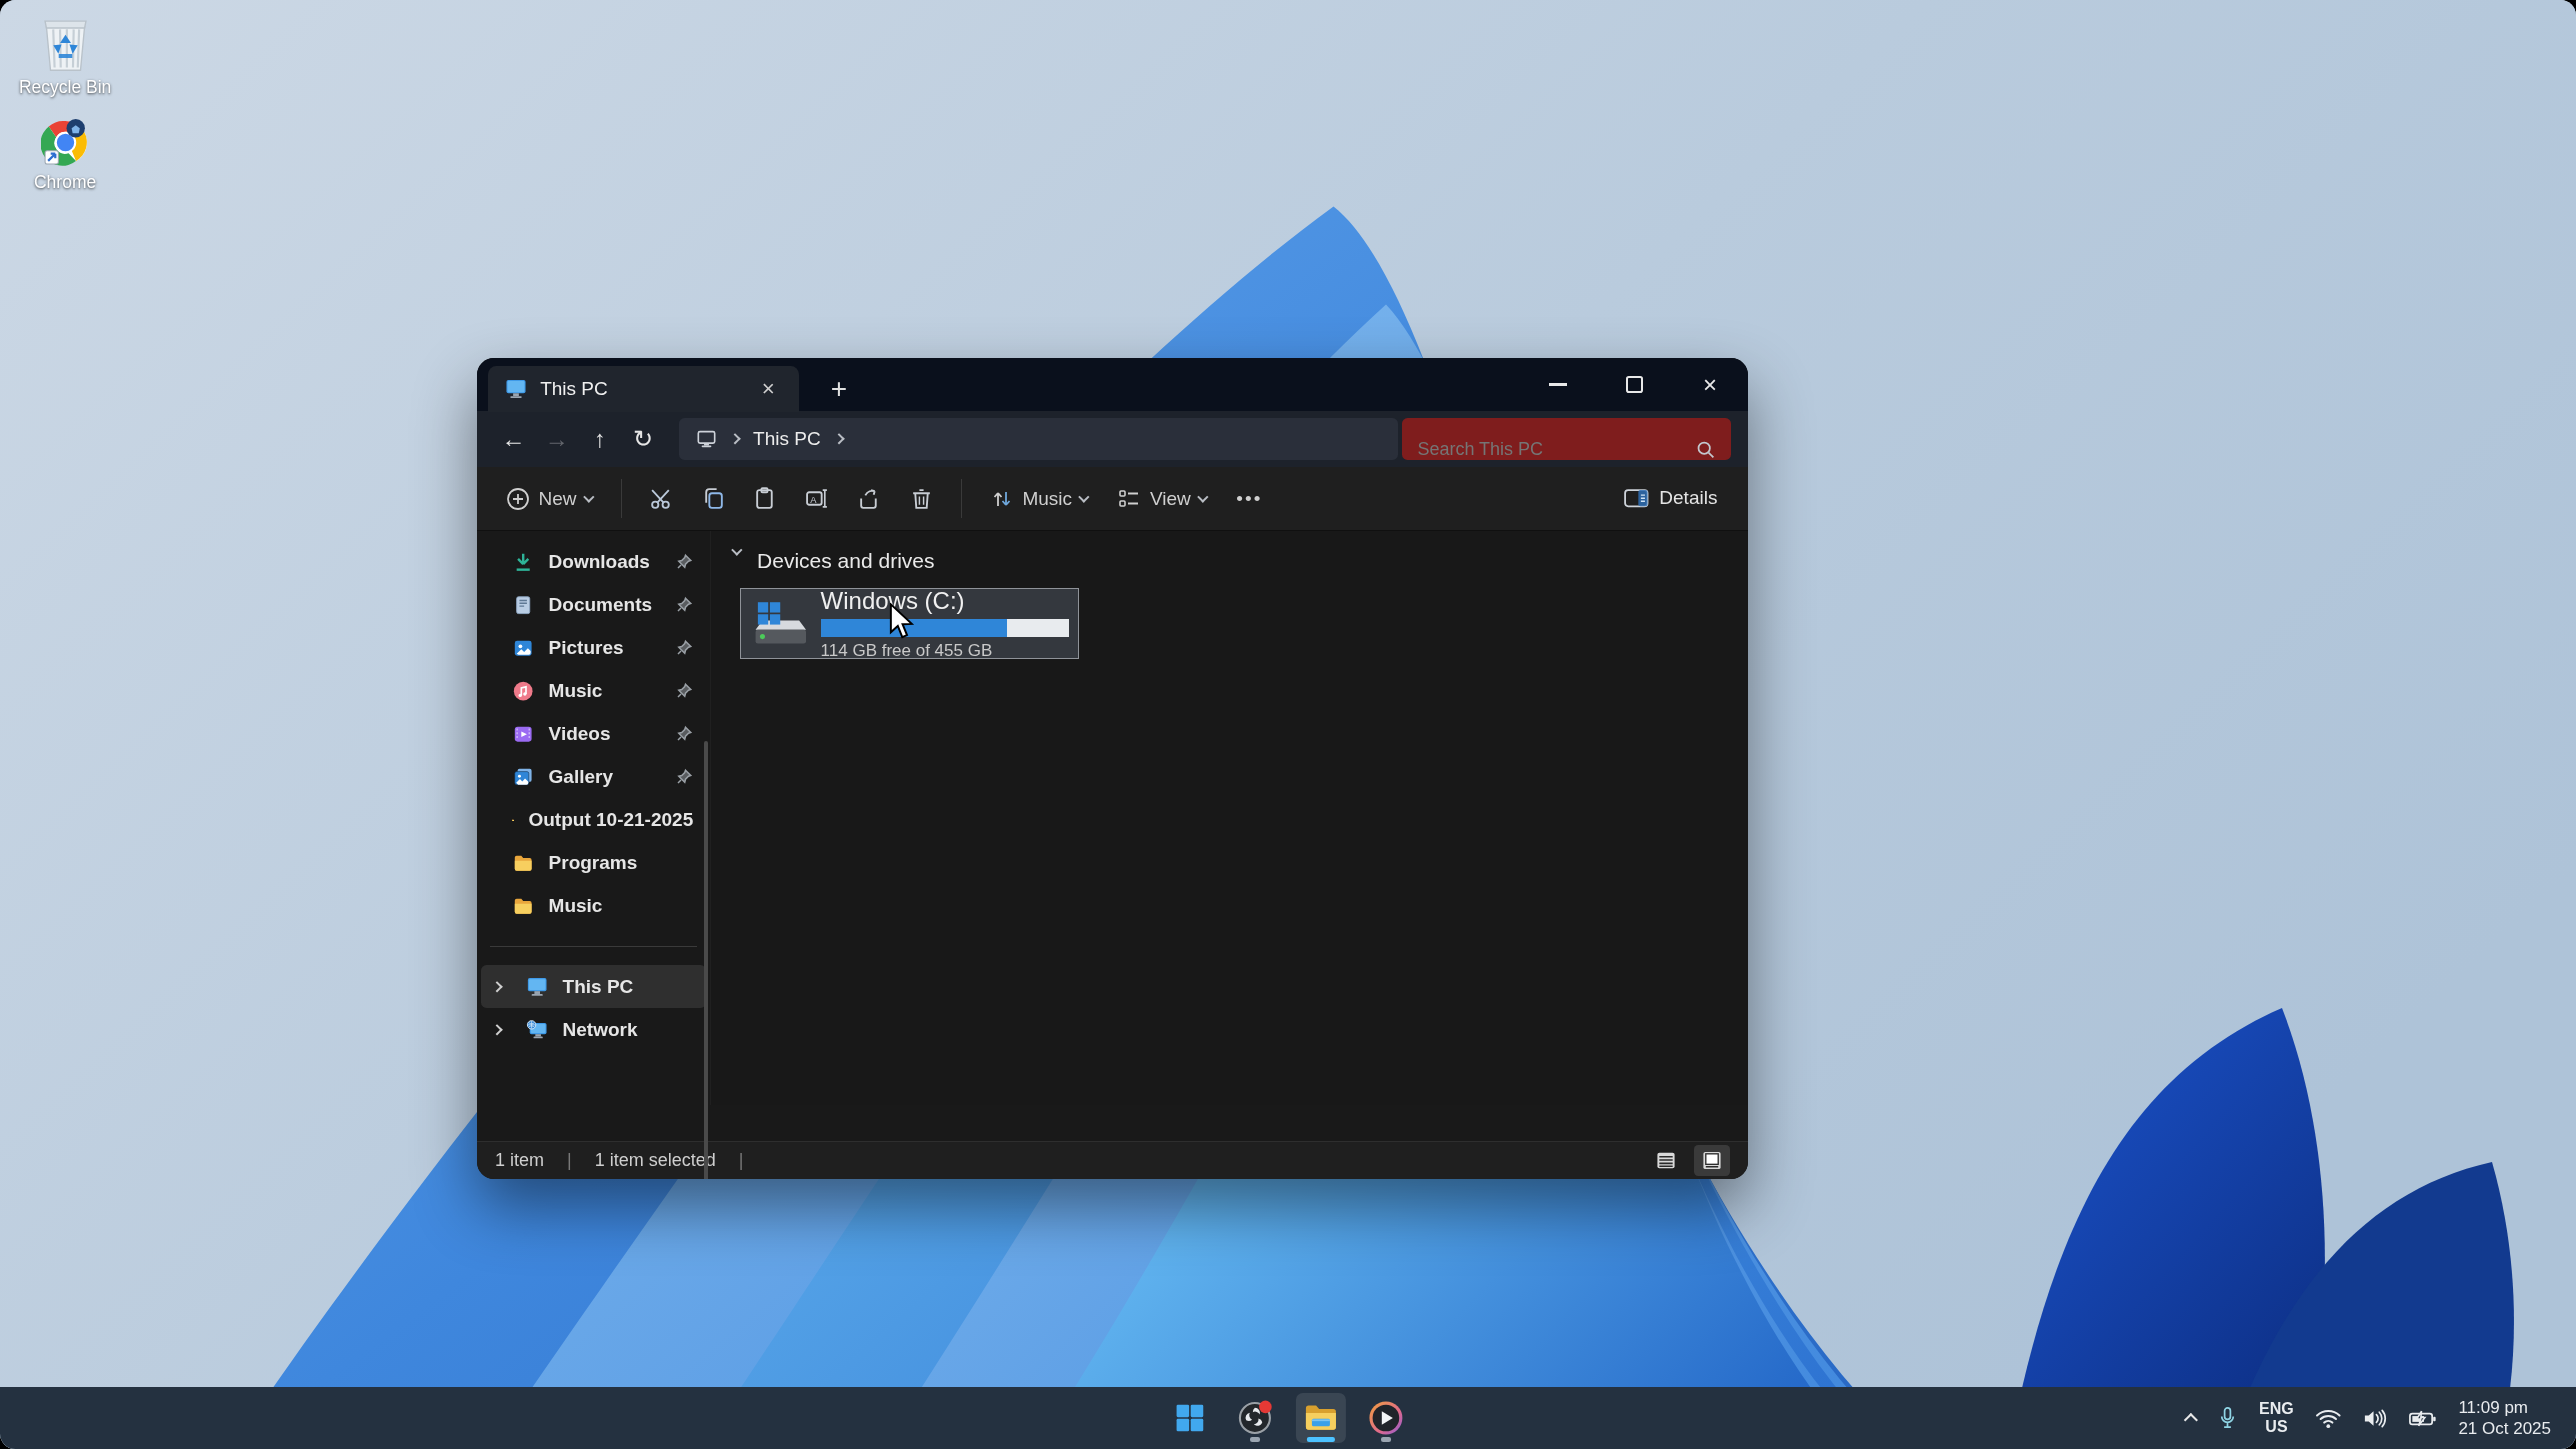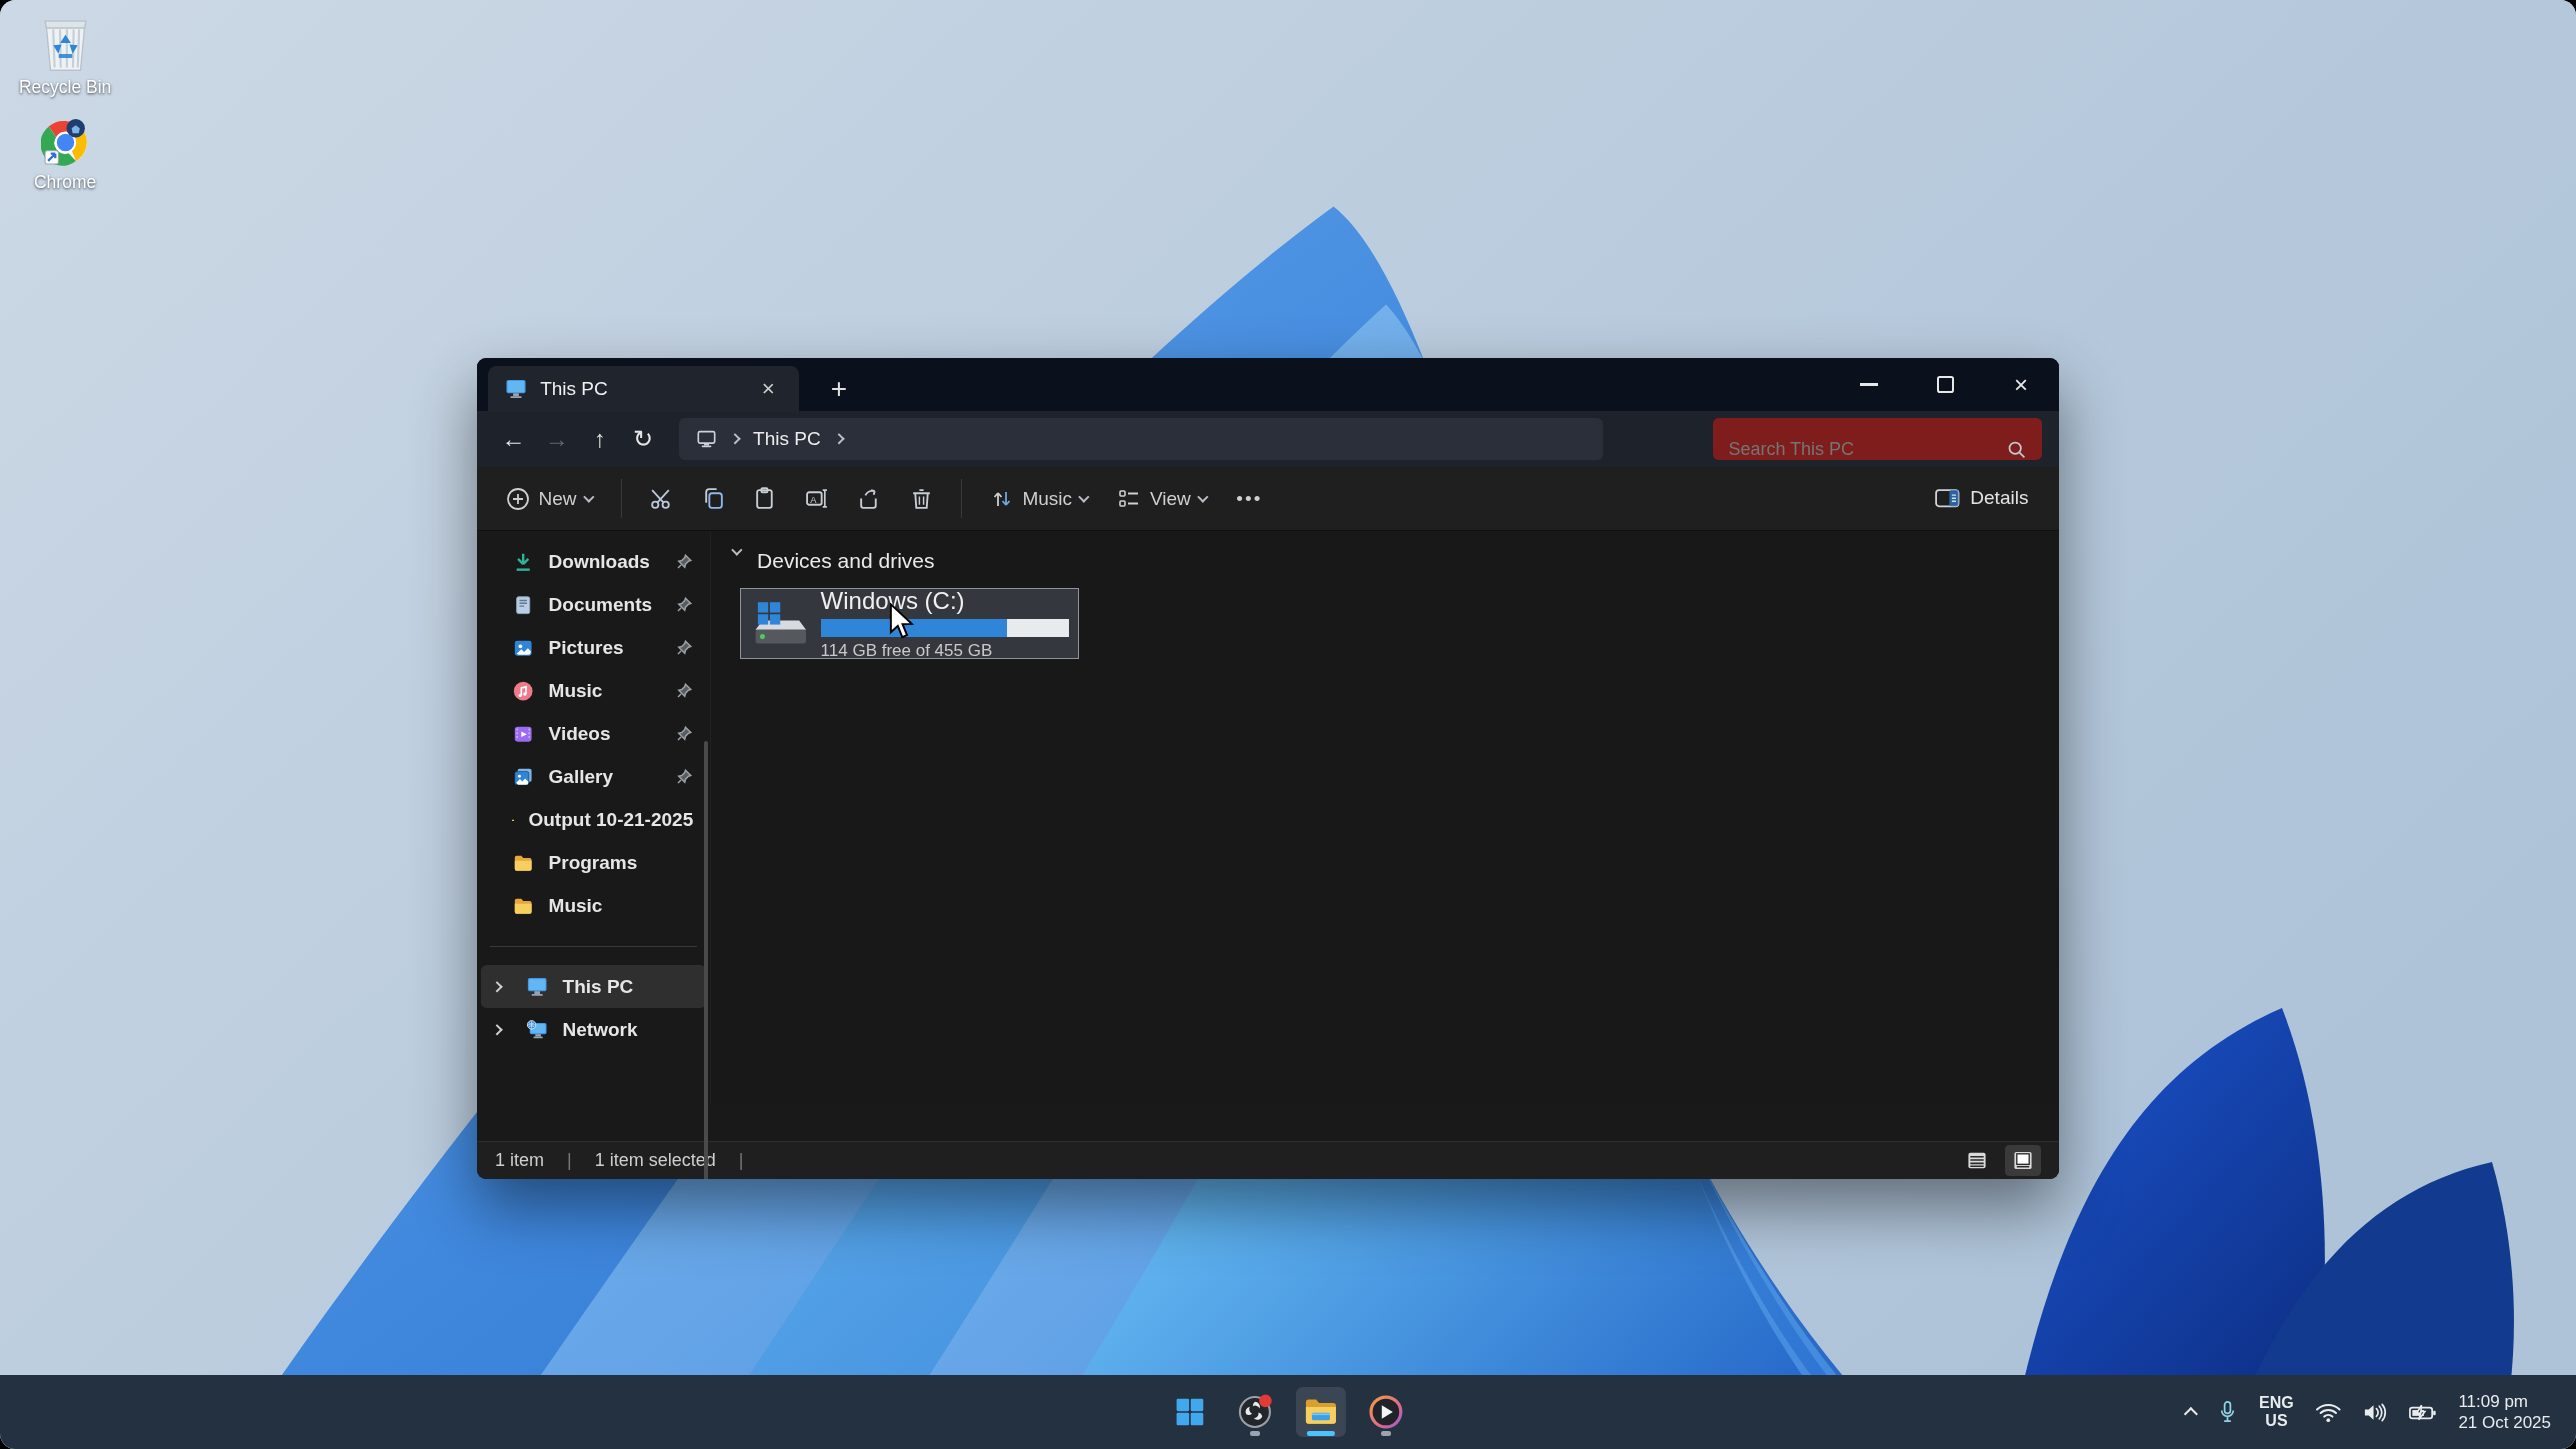--- a/index.html
+++ b/index.html
@@ -7,21 +7,21 @@
   #stage { position:relative; width:2576px; height:1449px; overflow:hidden; border-radius:15.4px; background:#bcc9da; }
 
   
   #wallpaper { position:absolute; inset:0; }
 
   
   .desk-icon { position:absolute; width:105px; display:flex; flex-direction:column; align-items:center; gap:5.6px; }
   .desk-icon .lbl { color:#fff; font-size:17.5px; text-align:center; text-shadow:0 1.4px 2.8px rgba(0,0,0,.75); line-height:1.1; }
 
   
-  #win { position:absolute; left:477px; top:358px; width:1582px; height:821px; border-radius:9px; overflow:hidden;
+  #win { position:absolute; left:477px; top:358px; width:1271px; height:821px; border-radius:17px; overflow:hidden;
          box-shadow:0 28px 63px rgba(0,0,0,.45); background:#191919; display:flex; flex-direction:column; }
 
   
   #titlebar { height:53px; background:#0a101c; position:relative; flex:0 0 auto; }
   #tab { position:absolute; left:11.2px; top:7.7px; width:311px; height:46px; background:#20252d; border-radius:8.4px 8.4px 0 0;
          display:flex; align-items:center; padding:0 15.4px; gap:12.6px; }
   #tab .tab-title { color:#f0f0f0; font-size:19px; flex:1; }
   .tab-close { color:#cfcfcf; font-size:22.4px; width:31px; height:31px; display:flex; align-items:center; justify-content:center; border-radius:5.6px; }
   .newtab { position:absolute; left:344px; top:12.6px; width:36px; height:36px; color:#e0e0e0; font-size:28px; display:flex; align-items:center; justify-content:center; border-radius:5.6px; }
   #wincontrols { position:absolute; right:0; top:0; height:53px; display:flex; }
@@ -74,21 +74,21 @@
   #statusbar .st { color:#cfcfcf; font-size:18px; }
   #statusbar .st-div { color:#787878; font-size:18px; }
   #view-toggles { margin-left:auto; display:flex; gap:9.8px; }
   .vt { width:36px; height:31px; border-radius:4.2px; display:flex; align-items:center; justify-content:center; }
   .vt.active { background:#3a3a3a; }
 
   
   #cursor { position:absolute; left:888px; top:603px; z-index:60; }
 
   
-  #taskbar { position:absolute; left:0; right:0; bottom:0; height:74px; background:#243140; display:flex; align-items:center; }
+  #taskbar { position:absolute; left:0; right:0; bottom:0; height:62px; background:#243140; display:flex; align-items:center; }
   #tb-center { position:absolute; left:50%; transform:translateX(-50%); display:flex; gap:15.4px; align-items:center; height:100%; }
   .tb-btn { width:50px; height:50px; border-radius:7px; display:flex; align-items:center; justify-content:center; position:relative; }
   .tb-btn.active { background:rgba(255,255,255,.10); }
   .run-dot { position:absolute; bottom:1.4px; left:50%; transform:translateX(-50%); width:9.8px; height:4.2px; border-radius:2.1px; background:#9aa5b1; }
   .run-bar { position:absolute; bottom:1.4px; left:50%; transform:translateX(-50%); width:28px; height:4.2px; border-radius:2.1px; background:#4cc2ff; }
   #tb-right { position:absolute; right:0; top:0; height:100%; display:flex; align-items:center; gap:21px; padding-right:25px; }
   .tray-ic { display:flex; align-items:center; justify-content:center; }
   #lang { display:flex; flex-direction:column; align-items:center; color:#e9ecef; font-size:16px; font-weight:bold; line-height:1.15; }
   #clock { display:flex; flex-direction:column; align-items:flex-start; color:#e9ecef; font-size:17px; line-height:1.25; }
   .chevron-up { width:9.8px; height:9.8px; border-left:2.1px solid #e8e8e8; border-top:2.1px solid #e8e8e8; transform:rotate(45deg); margin-top:4.2px; }

